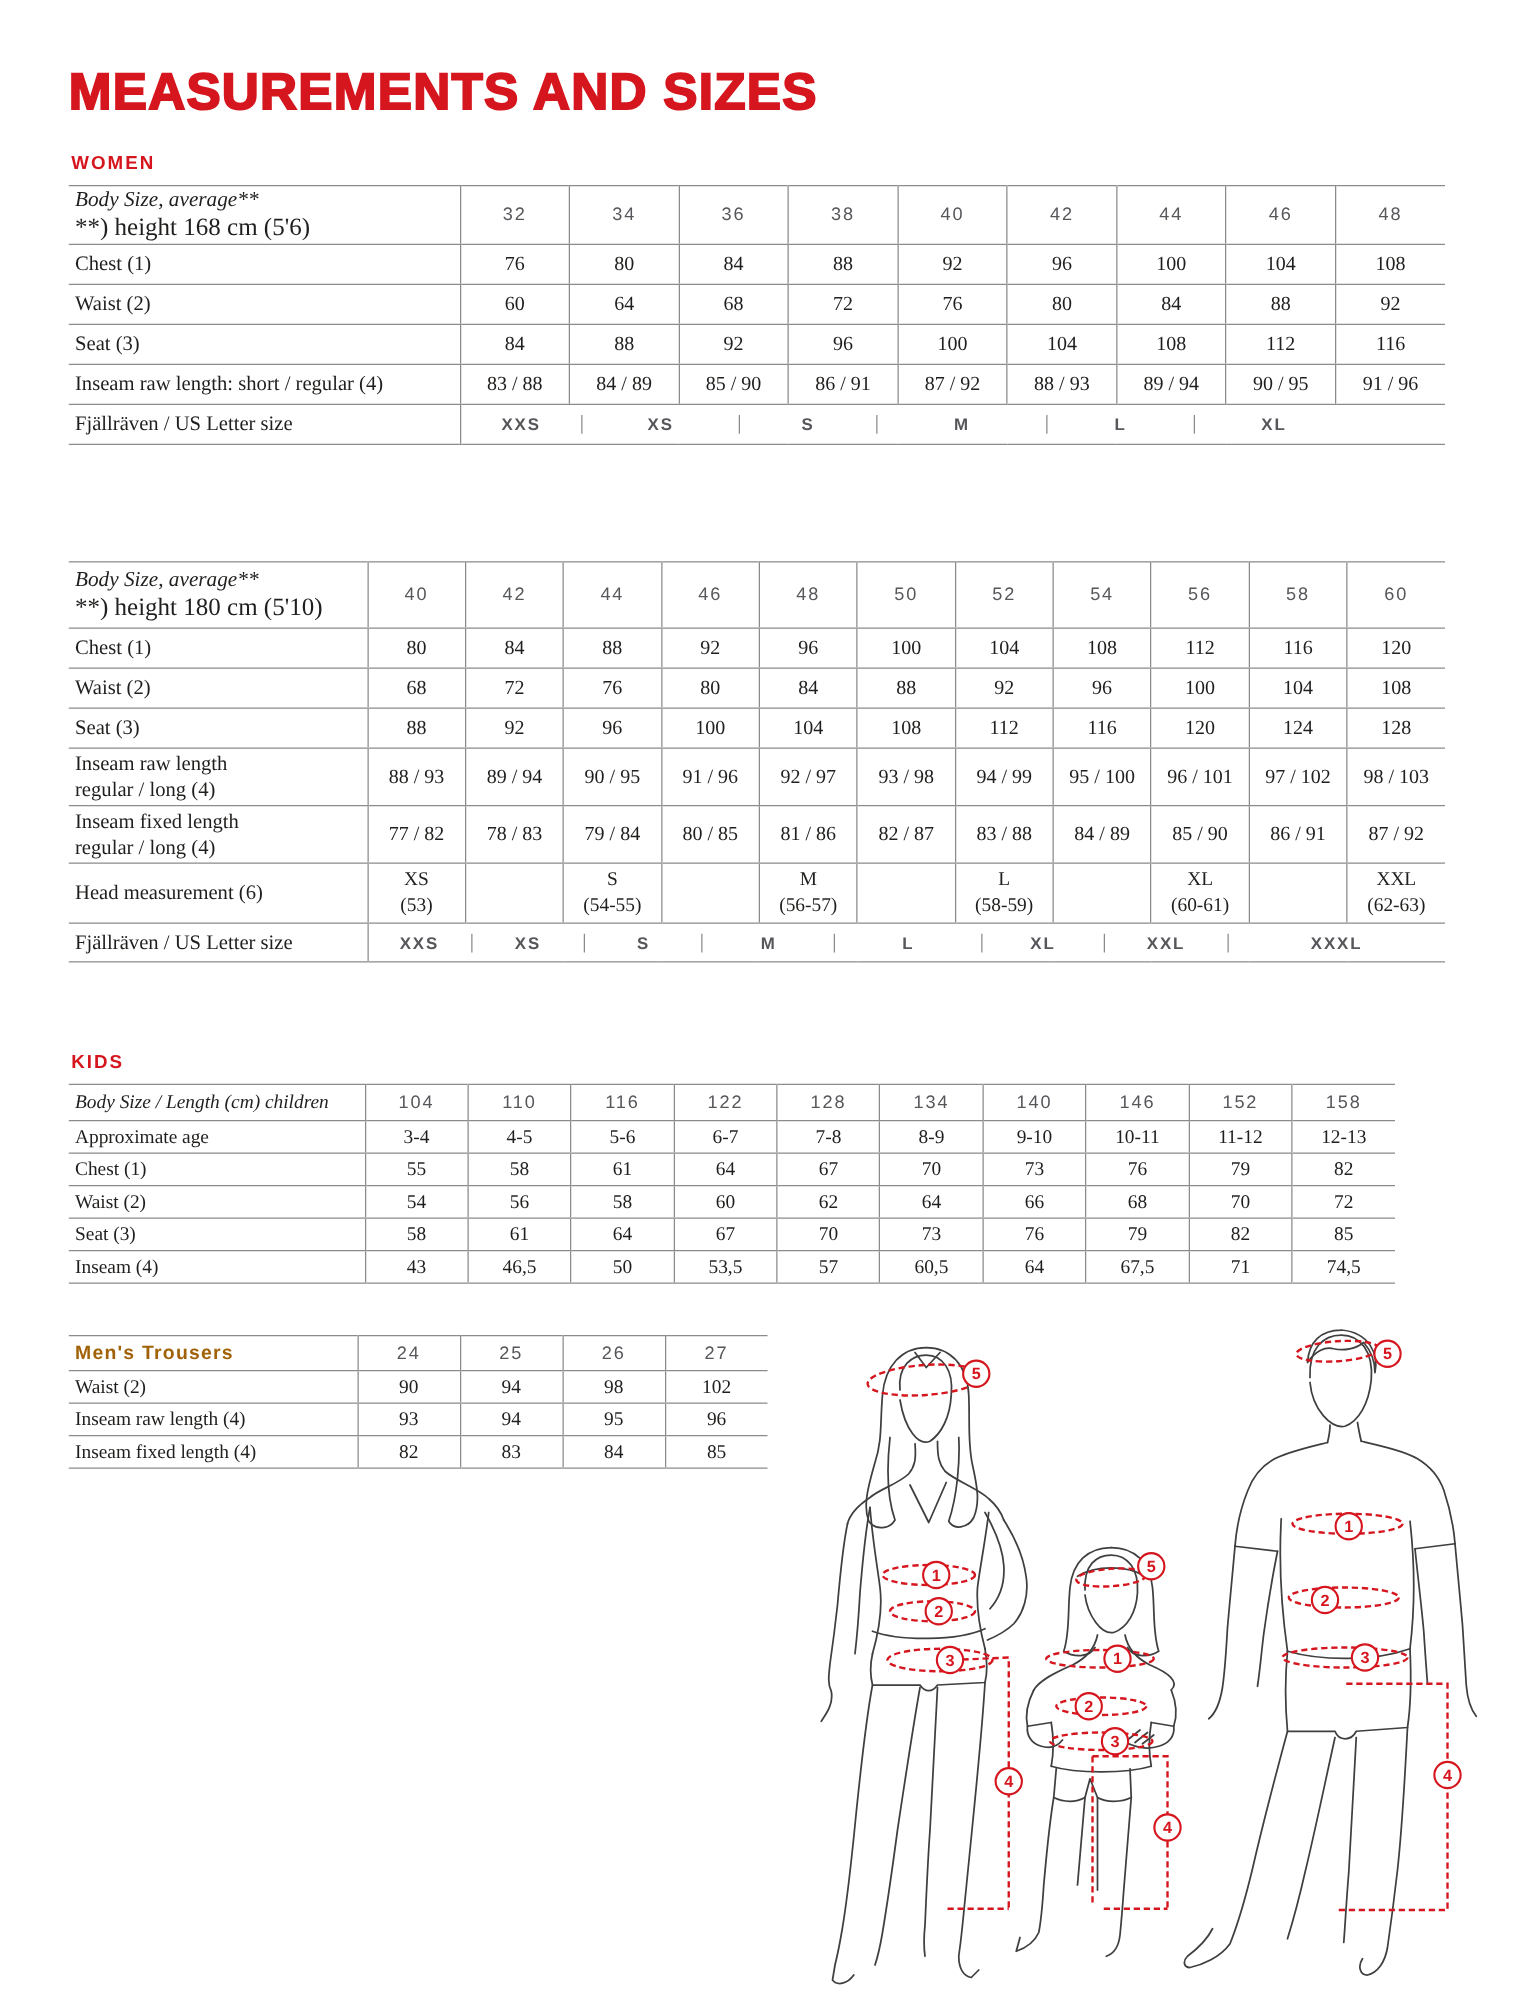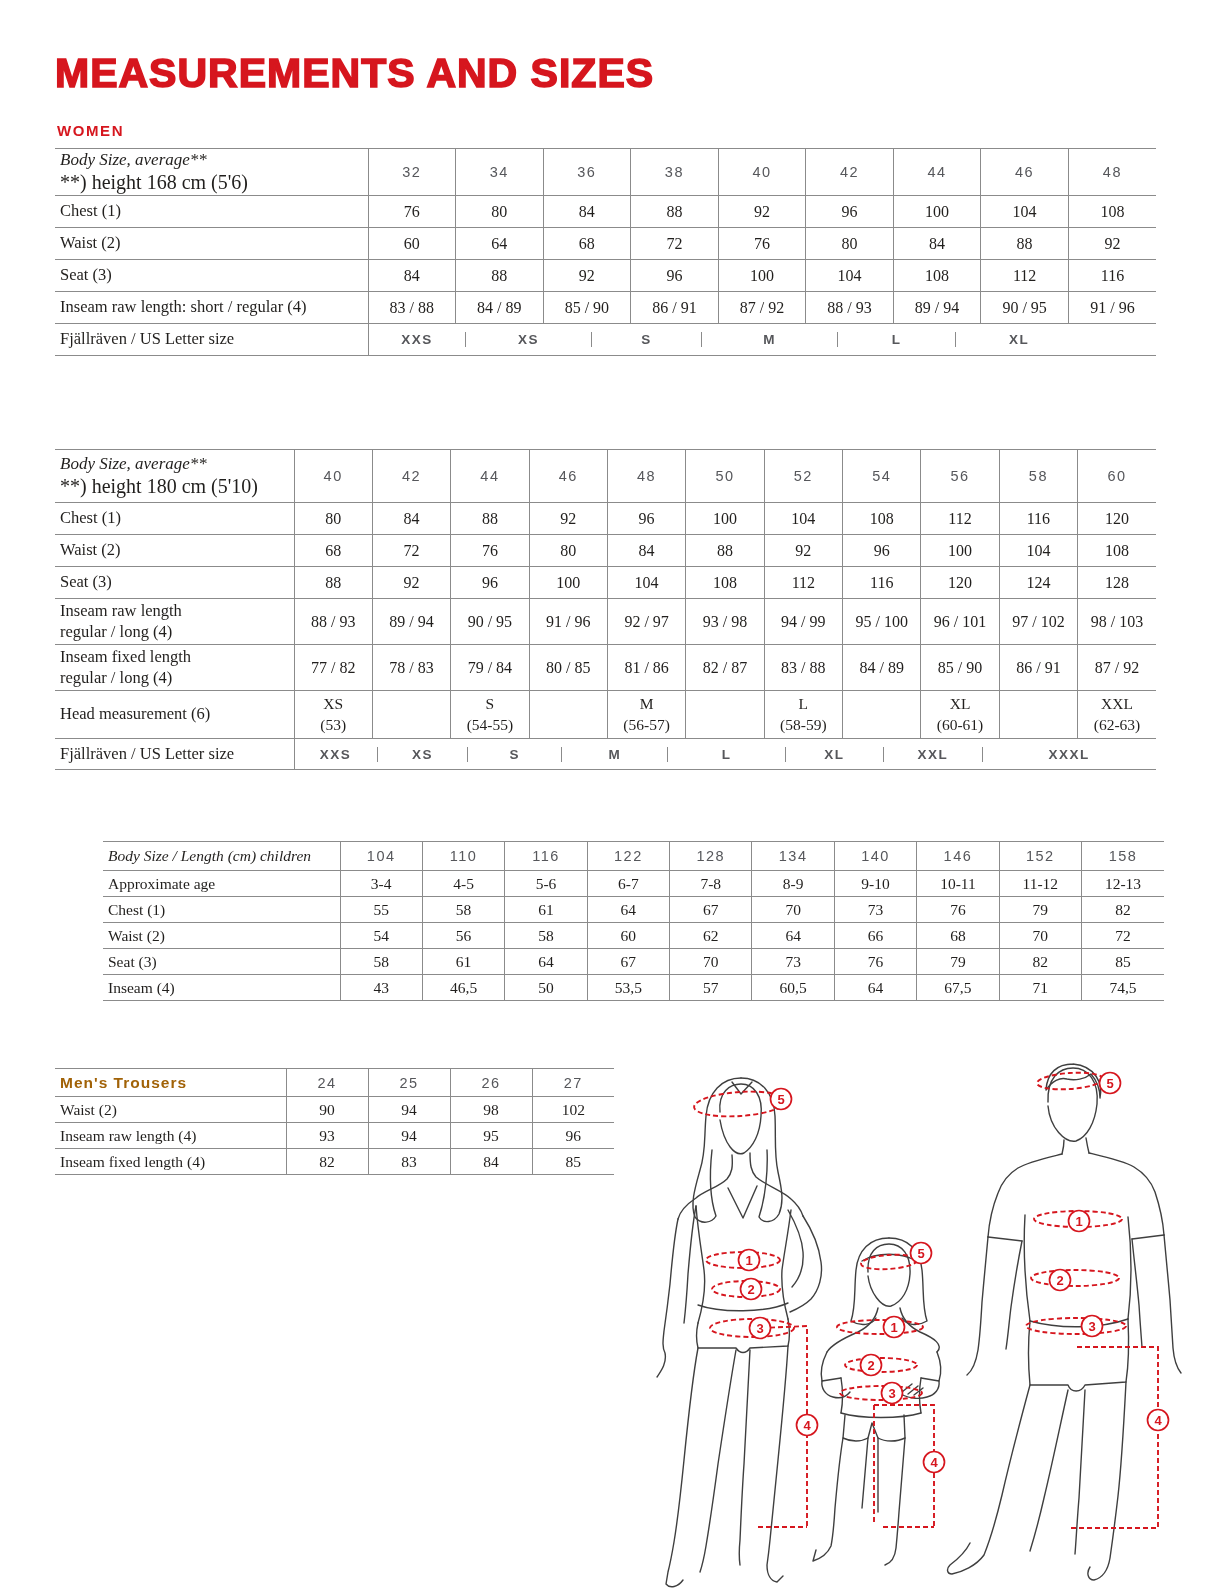--- a/index.html
+++ b/index.html
@@ -348,21 +348,22 @@
               <div class="lcell" style="width: 11.4%;">XL</div>
               <div class="lcell" style="width: 11.4%;">XXL</div>
               <div class="lcell" style="width: 20.3%;">XXXL</div>
             </div>
           </td>
         </tr>
       </tbody>
     </table>
   </section>
 <section id="sec-kids" class="sec">
-    <table class="sizes kids" style="width: 1061px; margin-left: 48px;">
+    <div class="sec-heading">KIDS</div>
+    <table class="sizes kids" style="width: 1061px;">
       <colgroup>
         <col style="width: 237px;">
         <col>
         <col>
         <col>
         <col>
         <col>
         <col>
         <col>
         <col>

